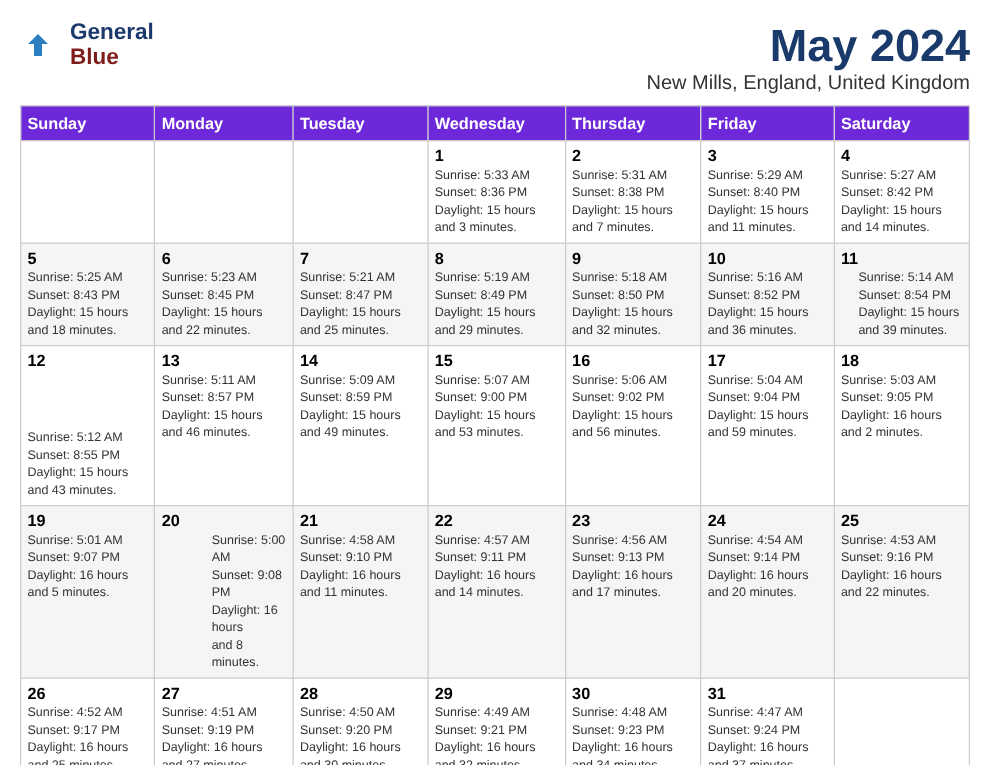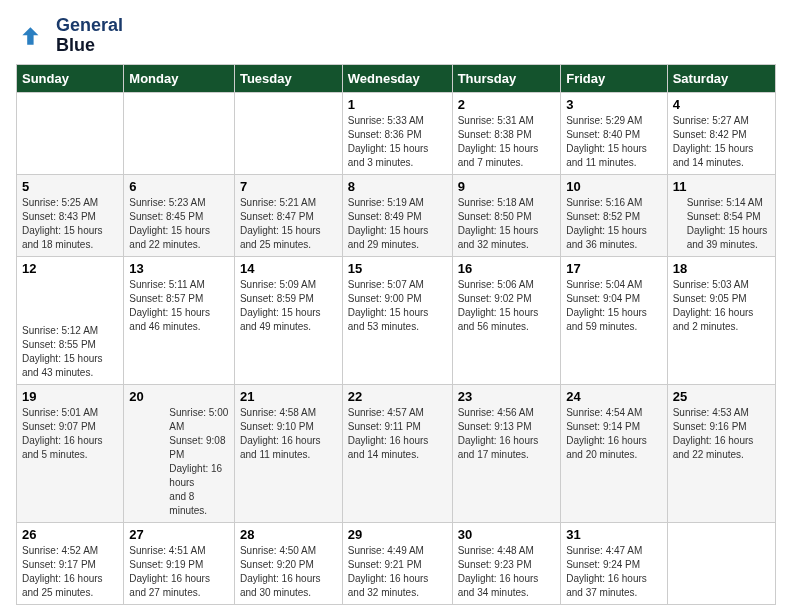--- a/index.html
+++ b/index.html
@@ -21,21 +21,21 @@
       align-items: center;
       gap: 16px;
     }
     .logo-text {
       font-size: 18px;
       font-weight: bold;
       color: #1a3a6b;
       line-height: 1.1;
     }
     .logo-text span {
-      color: #0f172a;
+      color: #7f1d1d;
     }
     .logo-icon {
       width: 24px;
       height: 24px;
     }
     .title-area {
       text-align: right;
     }
     .month-title {
       font-size: 36px;
@@ -45,21 +45,21 @@
     .location {
       font-size: 16px;
       color: #333;
     }
     table {
       width: 100%;
       border-collapse: collapse;
       font-size: 11px;
     }
     thead tr th {
-      background-color: #14532d;
+      background-color: #6d28d9;
       color: #fff;
       text-align: left;
       padding: 6px 5px;
       font-size: 13px;
       font-weight: bold;
       border: 1px solid #ccc;
     }
     tbody tr td {
       border: 1px solid #ccc;
       vertical-align: top;
@@ -92,20 +92,24 @@
 <div class="header-area">
   <div class="logo">
     <svg class="logo-icon" viewBox="0 0 30 30">
       <polygon points="18,4 28,14 22,14 22,26 14,26 14,14 8,14" fill="#2b7fc1"></polygon>
     </svg>
     <div class="logo-text">
       <div>General</div>
       <div><span>Blue</span></div>
     </div>
   </div>
+  <div class="title-area">
+    <div class="month-title">May 2024</div>
+    <div class="location">New Mills, England, United Kingdom</div>
+  </div>
 </div>
 
 <table>
   <thead>
     <tr id="header-row">
     <th>Sunday</th>
         <th>Monday</th>
         <th>Tuesday</th>
         <th>Wednesday</th>
         <th>Thursday</th>

